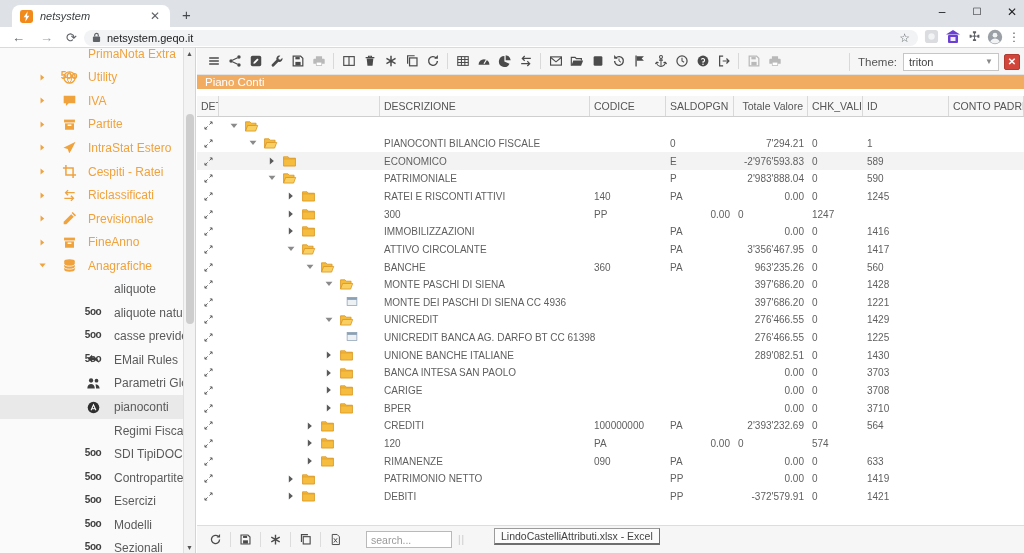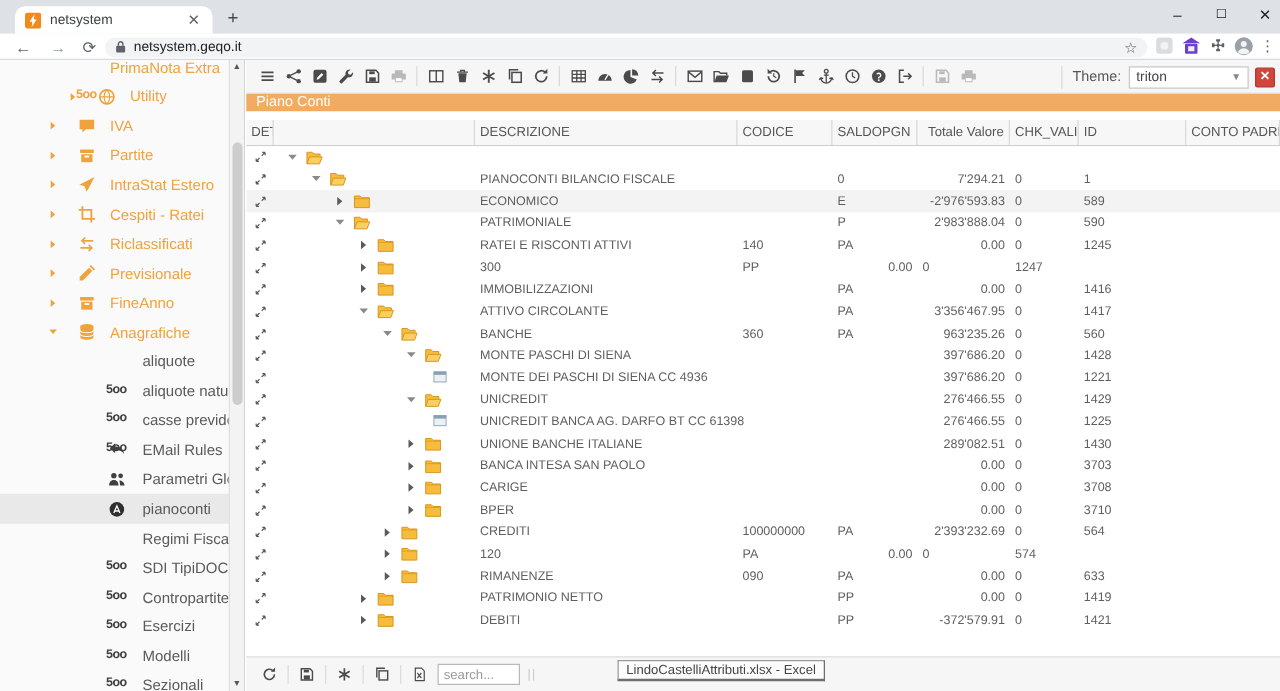--- a/index.html
+++ b/index.html
@@ -4,21 +4,21 @@
 <style>
   * { margin:0; padding:0; box-sizing:border-box; }
   html,body { width:1024px; height:553px; overflow:hidden;
     font-family:"Liberation Sans", sans-serif; background:#fff; }
   #stage { position:relative; width:1024px; height:553px; background:#fff; overflow:hidden; }
 
   
   .tabstrip { position:absolute; left:0; top:0; width:1024px; height:27px; background:#dee1e6; }
   .tab { position:absolute; left:12px; top:5px; width:158px; height:22px; background:#fff;
     border-radius:8px 8px 0 0; display:flex; align-items:center; padding:0 8px; }
-  .tab-title { font-size:11px; color:#3c4043; margin-left:7px; flex:1; white-space:nowrap; overflow:hidden; }
+  .tab-title { font-size:11px; color:#3c4043; margin-left:7px; flex:1; white-space:nowrap; overflow:hidden;font-style:italic; }
   .tab-close { color:#5f6368; font-size:12px; line-height:12px; padding:0 2px; }
   .newtab-btn { position:absolute; left:182px; top:6px; color:#45494d; font-size:15px; line-height:18px; }
   .winctl { position:absolute; top:0; height:26px; width:34px; text-align:center; line-height:24px;
     color:#202124; font-size:12px; }
   .browser-toolbar { position:absolute; left:0; top:27px; width:1024px; height:21px; background:#fff;
     border-bottom:1px solid #d8dade; }
   .nav-ico { position:absolute; top:1px; font-size:13px; color:#5f6368; line-height:19px; }
   .omnibox { position:absolute; left:84px; top:2.5px; width:834px; height:16px; background:#f1f3f4;
     border-radius:8px; display:flex; align-items:center; padding:0 8px; }
   .omnibox .url { font-size:11px; color:#202124; margin-left:6px; flex:1; }
@@ -81,22 +81,22 @@
   .gc.r { text-align:right; }
   .det-cell { display:flex; justify-content:center; color:#555; cursor:pointer; }
   .tree-cell { position:relative; height:17.65px; }
   .tree-caret { position:absolute; top:3.5px; width:11px; height:11px; cursor:pointer; }
   .tree-ico { position:absolute; top:1.5px; width:15px; height:14px; }
 
   
   .footer { position:absolute; left:197px; top:525px; width:827px; height:28px; background:#f6f6f6;
     border-top:1px solid #ddd; display:flex; align-items:center; padding-left:8px; }
   .fsep { width:1px; height:15px; background:#dcdcdc; margin:0 4px; }
-  .search-box { width:66px; height:17px; border:1px solid #b9b9b9; background:#fff; font-size:10.5px;
-    color:#333; padding:0 4px; margin-left:4px; font-family:"Liberation Sans", sans-serif; }
+  .search-box { width:86px; height:17px; border:1px solid #b9b9b9; background:#fff; font-size:10.5px;
+    color:#333; padding:0 4px; margin-left:20px; font-family:"Liberation Sans", sans-serif; }
   .search-box::placeholder { color:#999; }
   .grip { color:#c9c9c9; font-size:10px; margin-left:6px; letter-spacing:1px; }
 
   .tooltip { position:absolute; left:494px; top:528px; height:17px; background:#fcfcfc;
     border:1px solid #9b9b9b; border-right-color:#6e6e6e; border-bottom:2px solid #6e6e6e;
     font-size:10.5px; color:#444; padding:1px 6px; white-space:nowrap; z-index:30; }
 
   svg { display:block; }
 </style>
 </head>
@@ -164,21 +164,21 @@
   </div>
 
   <div class="app">
 
     <div class="sidebar">
       <div id="side-rows">
           <div class="side-row top" style="top: -6px;">
             <span class="side-ico f500" style="color: rgb(240, 162, 60);">5oo</span>
             <span class="side-label">PrimaNota Extra</span>
           </div>
-          <div class="side-row top" style="top: 17.55px; margin-left: 16px;">
+          <div class="side-row top" style="top: 17.55px;">
             <span class="side-caret">
               <svg width="9" height="9" viewBox="0 0 16 16" style="color:#f0a23c">
                 <path d="M4.5 2.5l6.5 5.5-6.5 5.5z" fill="currentColor"></path>
               </svg>
             </span>
             <span class="side-ico" style="color: rgb(240, 162, 60);">
               <svg width="15" height="15" viewBox="0 0 16 16">
                 <circle cx="8" cy="8" r="6" fill="none" stroke="currentColor" stroke-width="1.4"></circle>
                 <path d="M2 8h12M8 2a8.6 8.6 0 0 1 0 12M8 2a8.6 8.6 0 0 0 0 12" fill="none" stroke="currentColor" stroke-width="1"></path>
               </svg>

